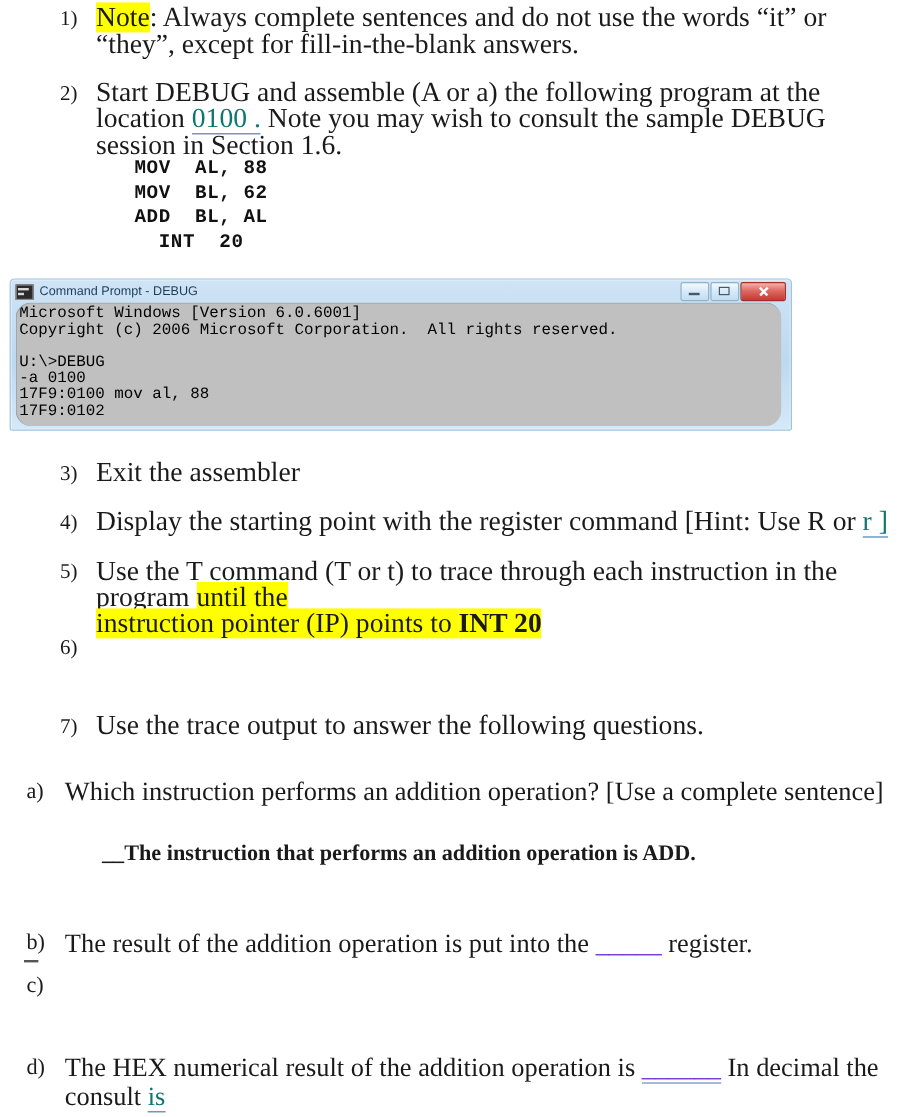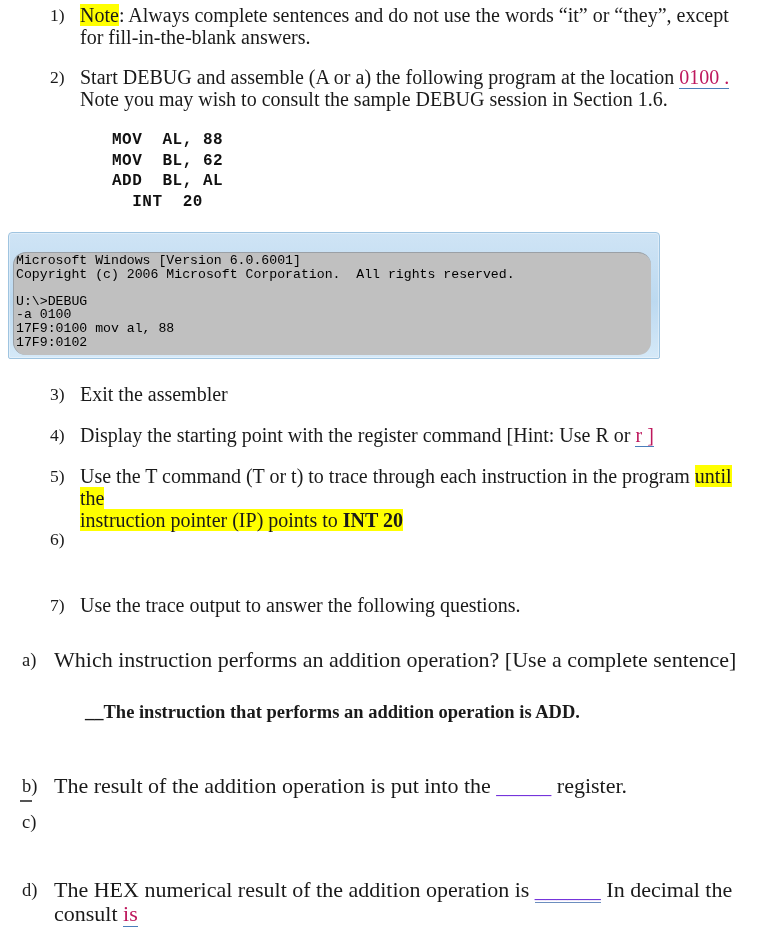--- a/index.html
+++ b/index.html
@@ -29,34 +29,34 @@
     align-items: flex-start;
   }
   .marker {
     width: 30px;
     flex: 0 0 30px;
     text-align: left;
     font-size: 17.5px;
     line-height: 22px;
   }
   .body-text {
-    font-size: 20px;
+    font-size: 23px;
     line-height: 22px;
   }
 
   .hl { background: #ffff00; }
   .b  { font-weight: bold; }
 
   
   .fld {
     border-bottom: 1.5px solid #6c8ebf;
     padding-bottom: 0px;
   }
   .fld-blue {
-    color: #be185d;
+    color: #0f766e;
     border-bottom: 1.5px solid #4a7ebb;
   }
 
   .gray-blank {
     color: #6d28d9;
     letter-spacing: 0px;
   }
 
   
   .code-block {
@@ -238,20 +238,29 @@
     <span class="marker">2)</span>
     <span class="body-text"><span>Start DEBUG and assemble (A or a) the following program at the location </span><span class="fld fld-blue">0100 .</span><span>  Note</span> <span>you may wish to consult the sample DEBUG session in Section 1.6.</span></span>
   </div>
 
   <div class="code-block">MOV  AL, 88
 MOV  BL, 62
 ADD  BL, AL
 INT  20</div>
 
   <div class="cmd-window">
+    <div class="cmd-titlebar">
+      <span class="cmd-icon"></span>
+      <span class="cmd-title">Command Prompt - DEBUG</span>
+      <span class="win-buttons">
+        <span class="wbtn wbtn-min"></span>
+        <span class="wbtn wbtn-max"></span>
+        <span class="wbtn wbtn-close"></span>
+      </span>
+    </div>
     <div class="cmd-client">
       <div class="cmd-text">Microsoft Windows [Version 6.0.6001]
 Copyright (c) 2006 Microsoft Corporation.  All rights reserved.
 
 U:\&gt;DEBUG
 -a 0100
 17F9:0100 mov al, 88
 17F9:0102</div>
     </div>
   </div>

